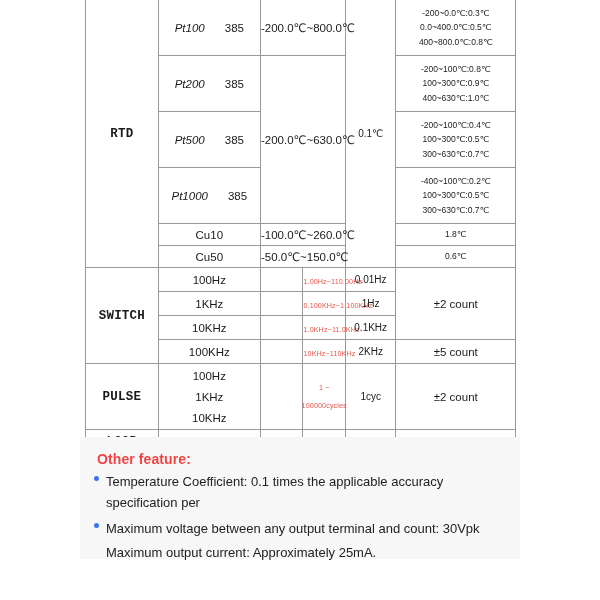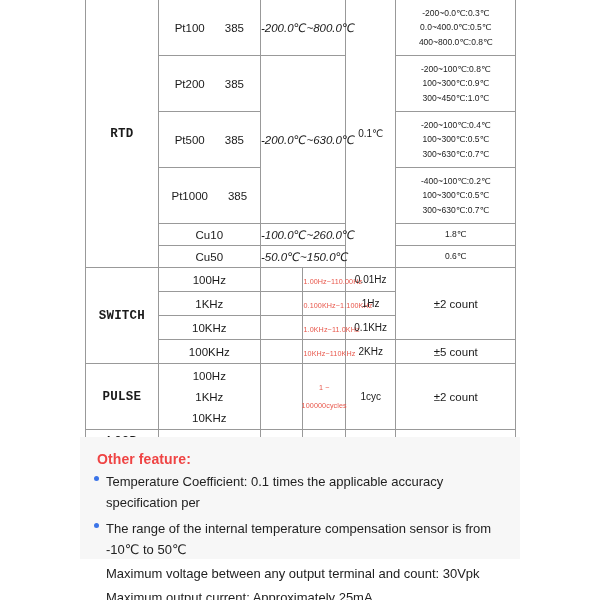--- a/index.html
+++ b/index.html
@@ -15,26 +15,26 @@
     border-collapse:collapse;table-layout:fixed;
   }
   .spec-table td{
     border:1px solid #999;
     text-align:center;vertical-align:middle;
     padding:0;color:#1a1a1a;
     background:#fff;
   }
   .c-type{width:58px;font-weight:bold;font-size:12.5px;letter-spacing:.2px;font-family:Liberation Mono, monospace;}
   .c-sensor{width:82px;font-size:11.5px;}
-  .c-range{width:68px;font-size:11.5px;font-style:italic;}
+  .c-range{width:68px;font-size:11.5px;}
   .c-range2{width:82px;font-size:11.5px;}
   .c-res{width:40px;font-size:10px;}
   .c-acc{width:96px;font-size:11.5px;}
 
-  .sensor-name{display:inline-block;}
+  .sensor-name{display:inline-block;font-style:italic;}
   .sensor-code{display:inline-block;margin-left:20px;}
 
   .acc-stack{
     display:flex;flex-direction:column;justify-content:center;
     align-items:center;gap:2px;padding:3px 0;
   }
   .acc-stack span{font-size:8.5px;line-height:1.45;white-space:nowrap;color:#222;}
 
   .redtxt{color:#e8564a;font-size:7.2px;white-space:nowrap;letter-spacing:.1px;}
   .redstack{display:flex;flex-direction:column;gap:9px;align-items:center;padding:4px 0;}
@@ -93,21 +93,21 @@
 
     <tr class="rowh-pt">
       <td class="c-sensor">
         <span class="sensor-name">Pt200</span><span class="sensor-code">385</span>
       </td>
       <td class="c-range" colspan="2" rowspan="3">-200.0℃~630.0℃</td>
       <td class="c-acc">
         <div class="acc-stack">
           <span>-200~100℃:0.8℃</span>
           <span>100~300℃:0.9℃</span>
-          <span>300~450℃:1.0℃</span>
+          <span>400~630℃:1.0℃</span>
         </div>
       </td>
     </tr>
 
     <tr class="rowh-pt">
       <td class="c-sensor">
         <span class="sensor-name">Pt500</span><span class="sensor-code">385</span>
       </td>
       <td class="c-acc">
         <div class="acc-stack">
@@ -224,18 +224,17 @@
 
 <div class="feature-panel">
   <div class="feature-title">Other feature:</div>
   <ul class="feature-list">
     <li class="feature-item">
       <span class="bullet"></span>
       <p>Temperature Coefficient: 0.1 times the applicable accuracy specification per</p>
     </li>
     <li class="feature-item">
       <span class="bullet"></span>
-      <p>The range of the internal temperature compensation sensor is from -10℃ to 50℃</p>
       <p>Maximum voltage between any output terminal and count: 30Vpk</p>
       <p>Maximum output current: Approximately 25mA.</p>
     </li>
   </ul>
 </div>
 
 </body></html>

